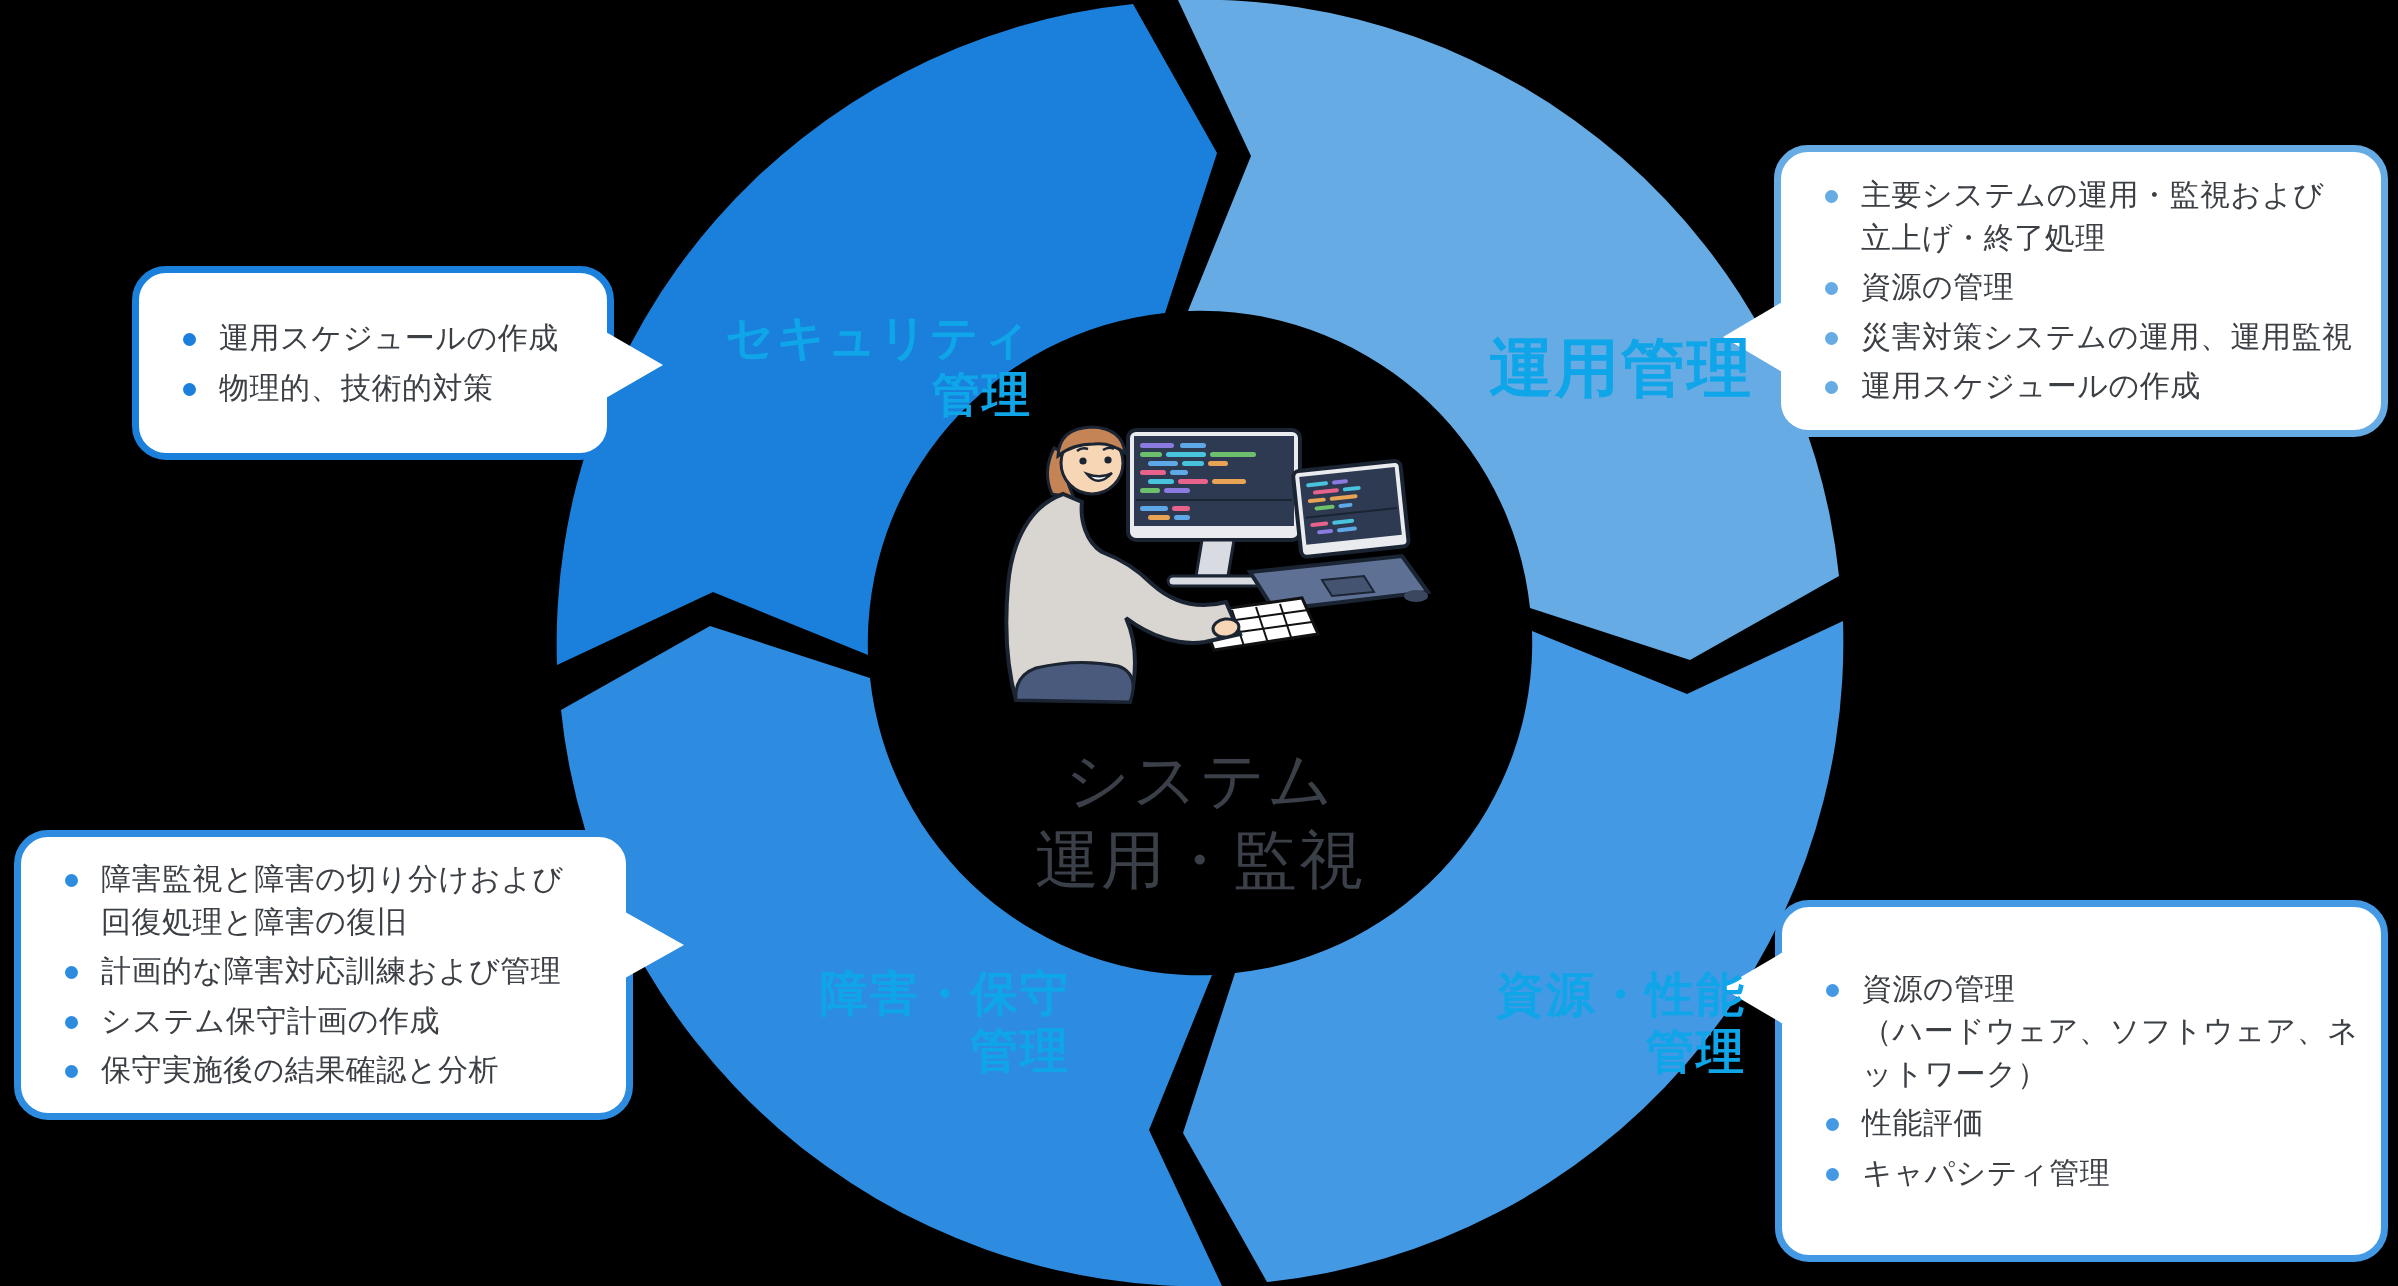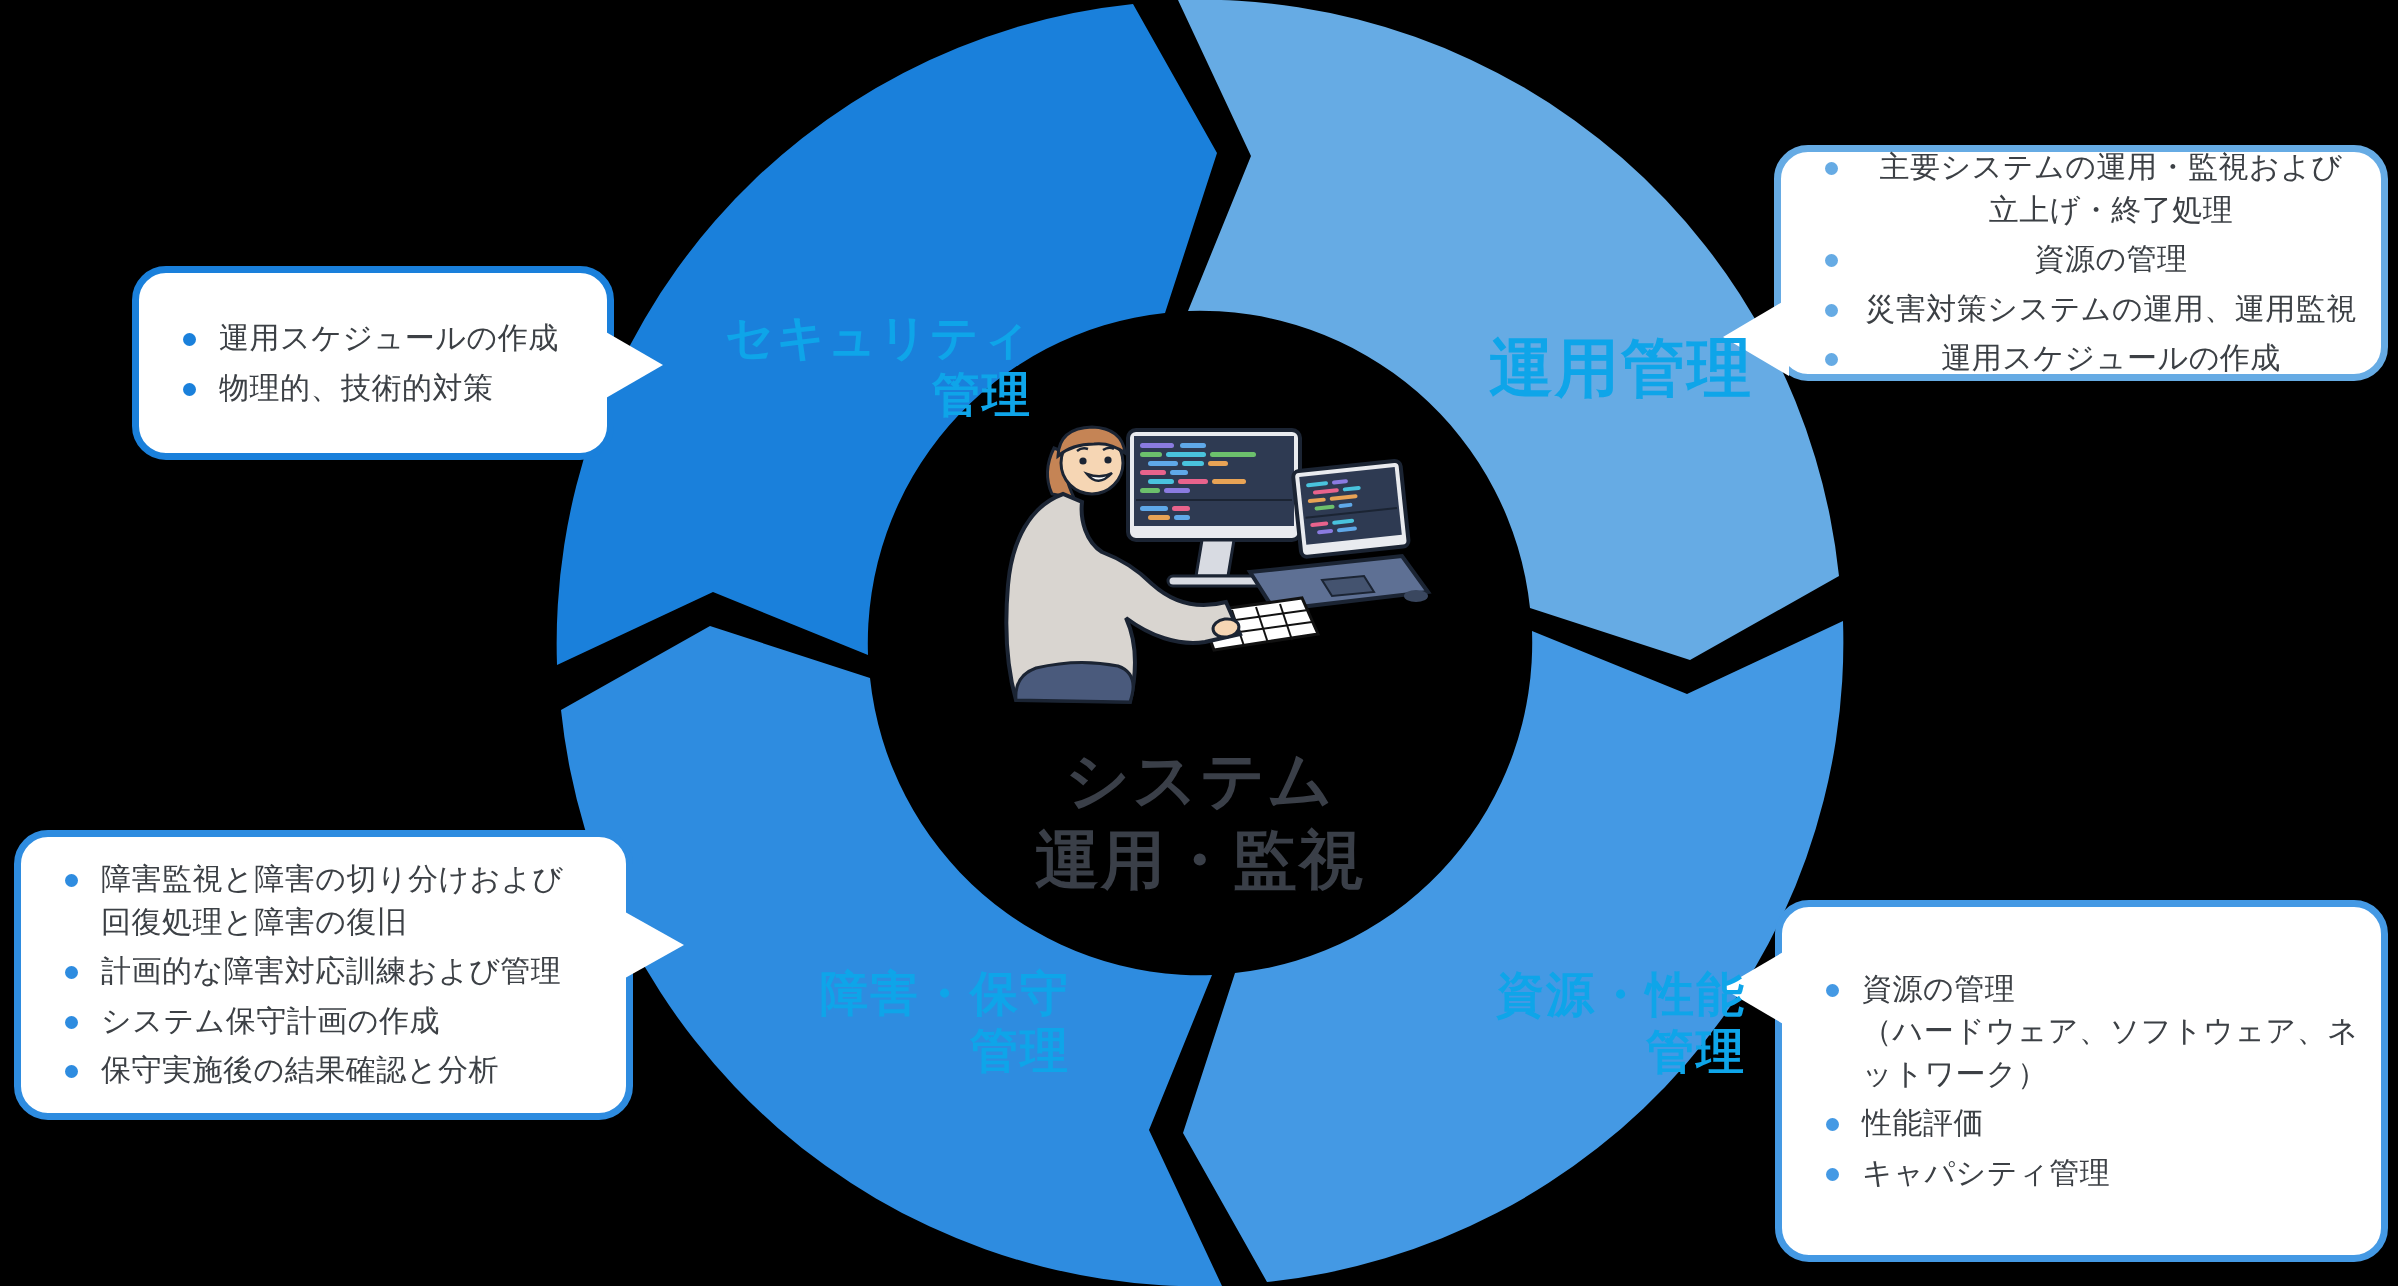--- a/index.html
+++ b/index.html
@@ -31,21 +31,21 @@
   .pointer-left{clip-path:polygon(100% 0,0 50%,100% 100%);}
   
   .arc-label{
     position:absolute;z-index:3;width:400px;text-align:right;
     color:#0ea5e9;font-weight:800;font-size:48px;line-height:1.18;letter-spacing:2px;margin-top:28px;
   }
   .arc-label span{display:block;}
   
   .center-title{
     position:absolute;z-index:3;left:947px;top:740px;width:506px;text-align:center;
-    font-size:64px;font-weight:700;line-height:1.25;letter-spacing:2px;
+    font-size:64px;font-weight:400;line-height:1.25;letter-spacing:2px;
   }
   .center-title span{display:block;}
 </style>
 </head>
 <body style="background: rgb(0, 0, 0);">
 
 <svg id="ring-svg" width="2398" height="1286" viewBox="0 0 2398 1286">
 
   <path d="M557,665 A643,643 0 0 1 1133,4 L1217,153 L1165,313 A332,332 0 0 0 868,655 L713,592 Z" fill="#1A80DB"></path>
 
@@ -168,21 +168,21 @@
 </div>
 
 <div class="callout" style="left: 132px; top: 266px; width: 482px; height: 194px; --accent: #1A80DB;">
   <ul>
     <li>運用スケジュールの作成</li>
     <li>物理的、技術的対策</li>
   </ul>
   <div class="pointer pointer-right" style="right:-56px;top:55px;width:64px;height:74px;"></div>
 </div>
 
-<div class="callout" style="left: 1774px; top: 145px; width: 614px; height: 236px; text-align: center; --accent: #66ABE4;">
+<div class="callout" style="left: 1774px; top: 145px; width: 614px; height: 292px; --accent: #66ABE4;">
   <ul>
     <li>主要システムの運用・監視および
 立上げ・終了処理</li>
     <li>資源の管理</li>
     <li>災害対策システムの運用、運用監視</li>
     <li>運用スケジュールの作成</li>
   </ul>
   <div class="pointer pointer-left" style="left:-58px;top:146px;width:66px;height:78px;"></div>
 </div>
 

